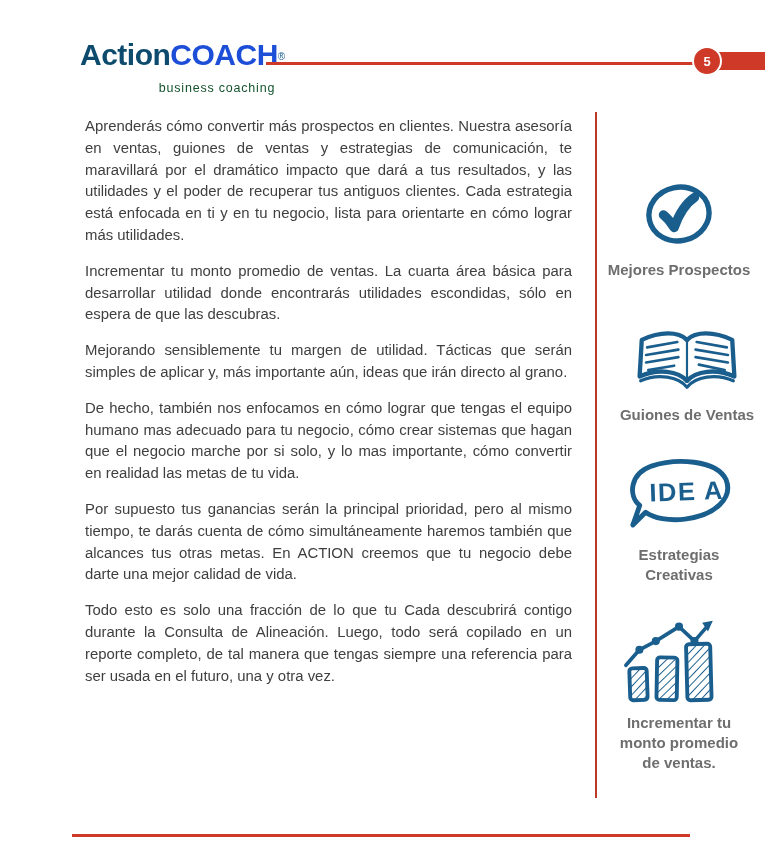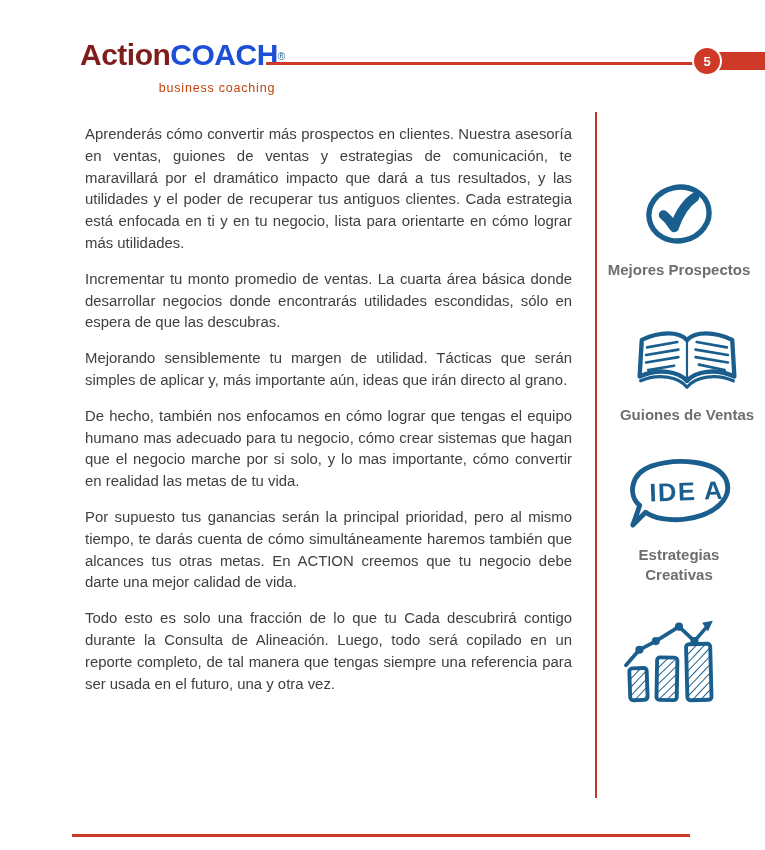--- a/index.html
+++ b/index.html
@@ -2,35 +2,35 @@
 <html><head>
 <meta charset="utf-8">
 <style>
   html,body{margin:0;padding:0;}
   body{
     width:765px;height:850px;position:relative;background:#ffffff;
     font-family:"Liberation Sans",sans-serif;overflow:hidden;
   }
   
   .logo{position:absolute;left:80px;top:40px;line-height:30px;white-space:nowrap;}
-  .logo .action{color:#7f1d1d;font-weight:bold;font-size:30px;letter-spacing:-0.5px;}
+  .logo .action{color:#0c4a6e;font-weight:bold;font-size:30px;letter-spacing:-0.5px;}
   .logo .coach{color:#1d4ed8;font-weight:bold;font-size:30px;letter-spacing:-0.5px;}
   .logo .reg{color:#1A5E8E;font-size:10px;vertical-align:top;position:relative;top:2px;}
-  .logo .tagline{display:block;text-align:right;font-size:12.5px;color:#c2410c;
+  .logo .tagline{display:block;text-align:right;font-size:12.5px;color:#14532d;
     letter-spacing:0.8px;margin-top:-2px;padding-right:10px;font-weight:normal;}
   .hr-top{position:absolute;left:266px;top:62px;width:432px;height:2.5px;background:#CF3A28;}
   .hr-bottom{position:absolute;left:72px;top:834px;width:618px;height:2.5px;background:#CF3A28;}
   .page-bar{position:absolute;left:706px;top:52px;width:59px;height:18px;background:#CF3A28;}
   .page-badge{position:absolute;left:692px;top:46px;width:30px;height:30px;box-sizing:border-box;
     background:#CF3A28;border:2px solid #ffffff;border-radius:50%;color:#ffffff;
     font-weight:bold;font-size:13px;display:flex;align-items:center;justify-content:center;z-index:2;}
   
   .content{position:absolute;left:85px;top:116px;width:487px;color:#3F3F3F;
     font-size:14.9px;line-height:21.8px;text-align:justify;}
-  .content p{margin:8px 0 14px 0;}
+  .content p{margin:0 0 14px 0;}
   .content b{color:#3A3A3A;}
   
   .divider{position:absolute;left:595px;top:112px;width:2px;height:686px;background:#BE3A28;}
   
   .sidebar{position:absolute;left:598px;top:0;width:162px;}
   .side-item{position:absolute;left:0;width:162px;text-align:center;}
   .side-item .ic{display:block;margin:0 auto 8px auto;}
   .side-label{display:block;font-size:15px;font-weight:bold;color:#6E6E6E;
     line-height:20px;white-space:pre-line;}
   .item-1{top:176px;}
@@ -47,21 +47,21 @@
 </div>
 
 <div class="hr-top"></div>
 <div class="page-bar"></div>
 <div class="page-badge">
   <span>5</span>
 </div>
 
 <div class="content">
   <p>Aprenderás cómo convertir más prospectos en clientes. Nuestra asesoría en ventas, guiones de ventas y estrategias de comunicación, te maravillará por el dramático impacto que dará a tus resultados, y las utilidades y el poder de recuperar tus antiguos clientes. Cada estrategia está enfocada en ti y en tu negocio, lista para orientarte en cómo lograr más utilidades.</p>
-  <p>Incrementar tu monto promedio de ventas. La cuarta área básica donde desarrollar negocios donde encontrarás utilidades escondidas, sólo en espera de que las descubras.</p>
+  <p>Incrementar tu monto promedio de ventas. La cuarta área básica para desarrollar utilidad donde encontrarás utilidades escondidas, sólo en espera de que las descubras.</p>
   <p>Mejorando sensiblemente tu margen de utilidad. Tácticas que serán simples de aplicar y, más importante aún, ideas que irán directo al grano.</p>
   <p>De hecho, también nos enfocamos en cómo lograr que tengas el equipo humano mas adecuado para tu negocio, cómo crear sistemas que hagan que el negocio marche por si solo, y lo mas importante, cómo convertir en realidad las metas de tu vida.</p>
   <p>Por supuesto tus ganancias serán la principal prioridad, pero al mismo tiempo, te darás cuenta de cómo simultáneamente haremos también que alcances tus otras metas. En ACTION creemos que tu negocio debe darte una mejor calidad de vida.</p>
   <p>Todo esto es solo una fracción de lo que tu Cada descubrirá contigo durante la Consulta de Alineación. Luego, todo será copilado en un reporte completo, de tal manera que tengas siempre una referencia para ser usada en el futuro, una y otra vez.</p>
 </div>
 
 <div class="divider"></div>
 
 <div class="sidebar">
 
@@ -110,17 +110,20 @@
       </g>
       <path d="M3,55 L17,39 L34,30 L58,15 L74,30 L87,15" fill="none" stroke="#1A5E8E" stroke-width="3.8" stroke-linecap="round" stroke-linejoin="round"></path>
       <g fill="#1A5E8E">
         <circle cx="17" cy="39" r="4.2"></circle>
         <circle cx="34" cy="30" r="4.2"></circle>
         <circle cx="58" cy="15" r="4.2"></circle>
         <circle cx="74" cy="30" r="4.2"></circle>
         <path d="M93,9 L82,11 L88,20 Z"></path>
       </g>
     </svg>
+    <span class="side-label">Incrementar tu
+monto promedio
+de ventas.</span>
   </div>
 
 </div>
 
 <div class="hr-bottom"></div>
 
 </body></html>

